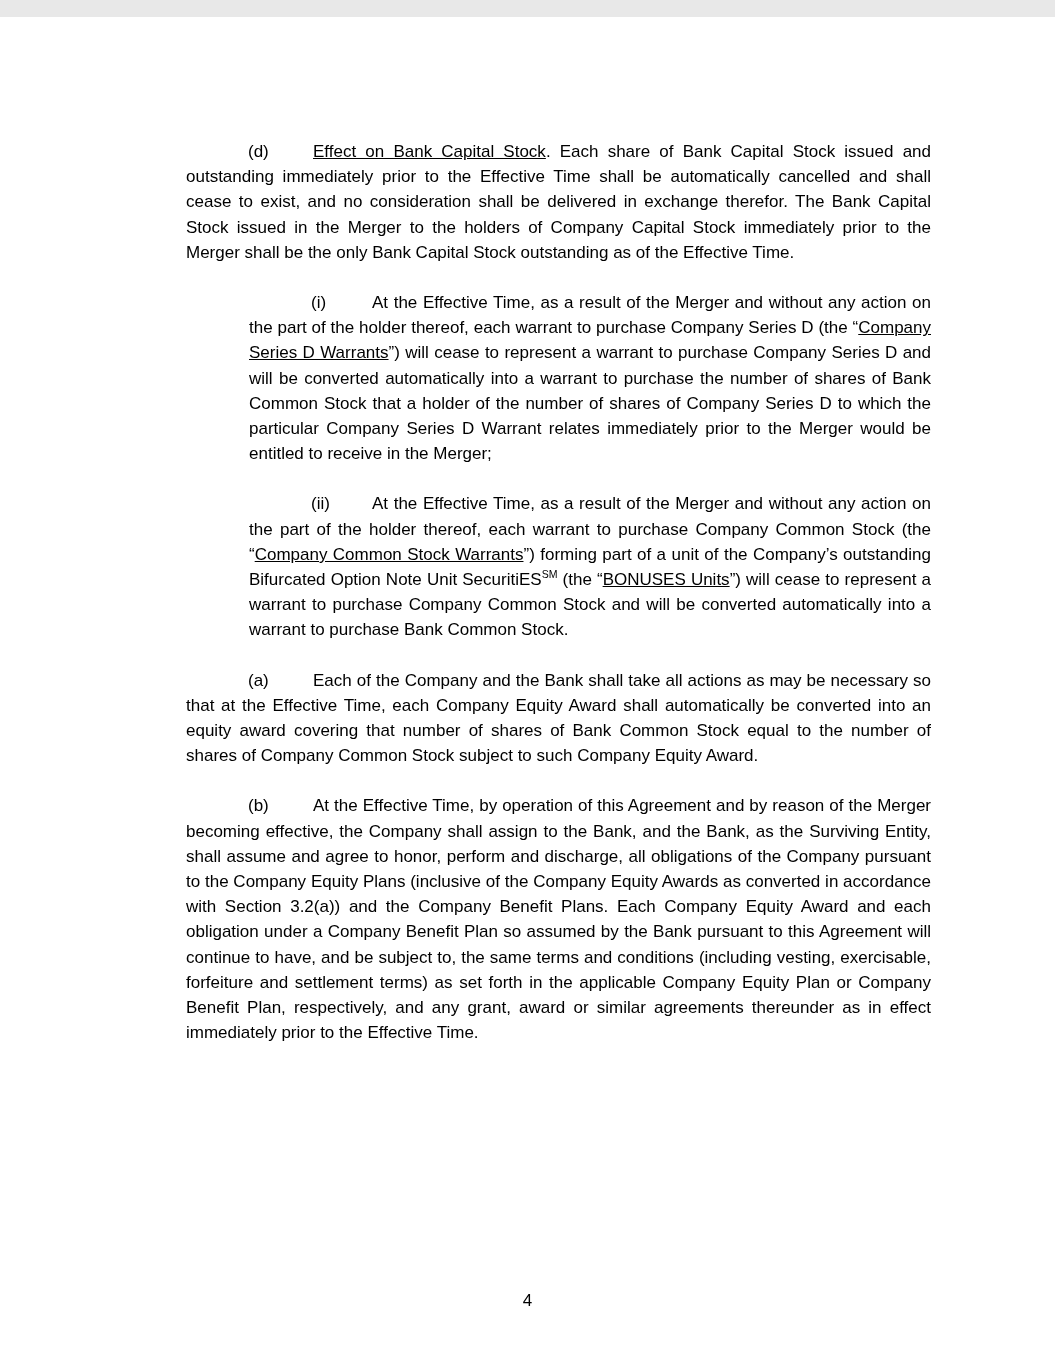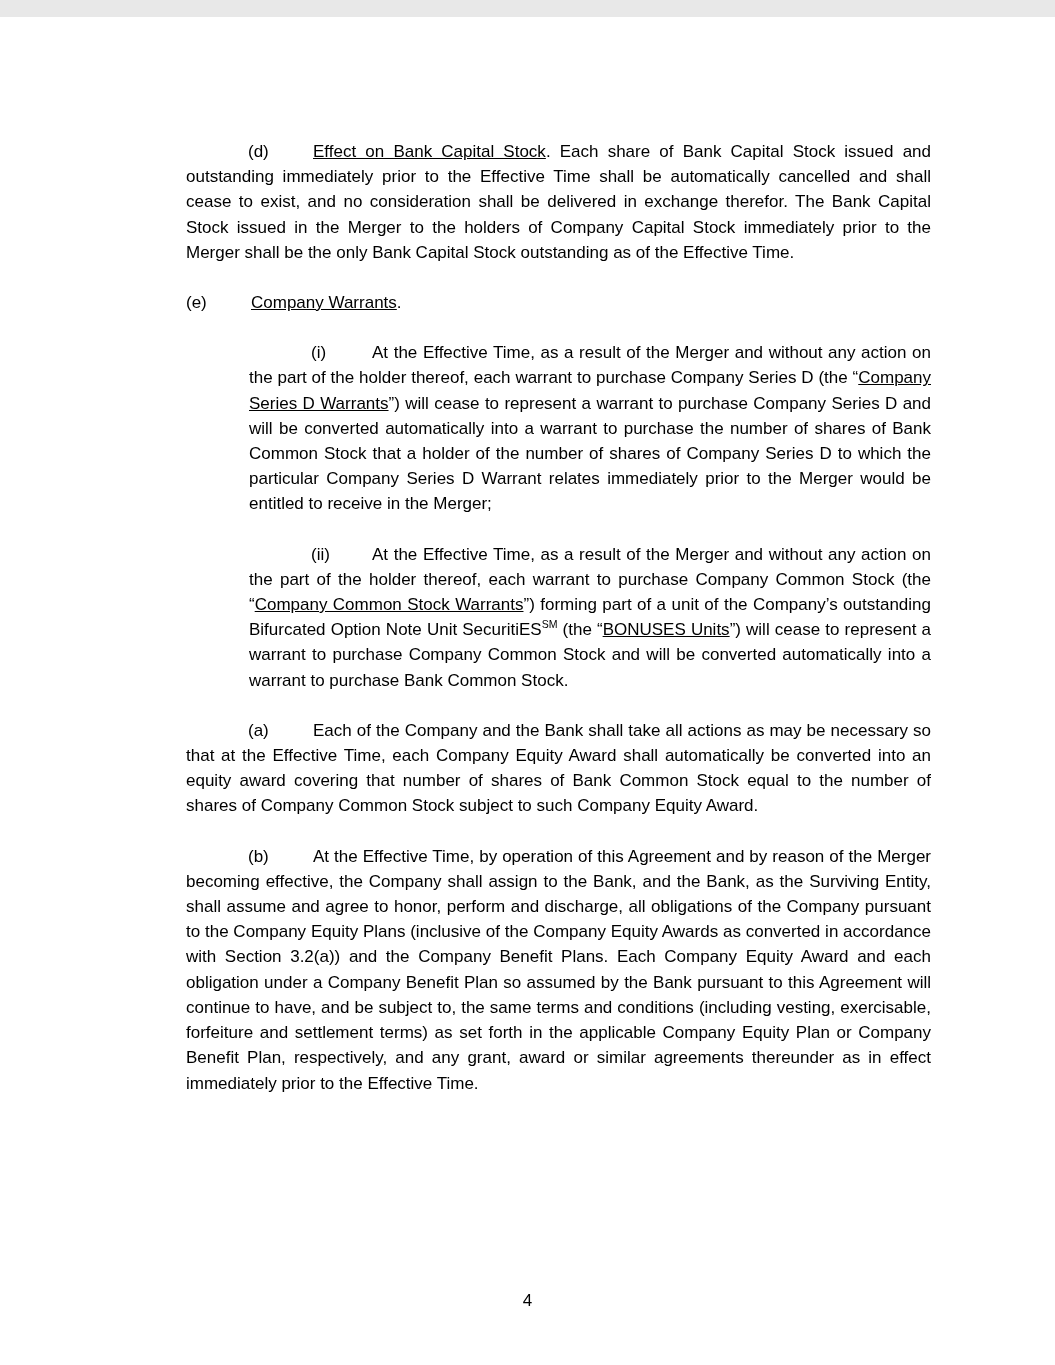--- a/index.html
+++ b/index.html
@@ -69,21 +69,20 @@
   }
 </style>
 </head>
 <body>
 
 <div class="page">
   <div class="content">
 
     <div class="para indent-first"><span class="tab-label">(d)</span><span><span class="u">Effect on Bank Capital Stock</span><span>. Each share of Bank Capital Stock issued and outstanding immediately prior to the Effective Time shall be automatically cancelled and shall cease to exist, and no consideration shall be delivered in exchange therefor. The Bank Capital Stock issued in the Merger to the holders of Company Capital Stock immediately prior to the Merger shall be the only Bank Capital Stock outstanding as of the Effective Time.</span></span></div>
 
-    <div class="para indent-first heading"><span class="tab-label">(e)</span><span><span class="u">Company Warrants</span><span>.</span></span></div>
 
     <div class="para indent-first sub"><span class="tab-label sub-tab">(i)</span><span><span>At the Effective Time, as a result of the Merger and without any action on the part of the holder thereof, each warrant to purchase Company Series D (the “</span><span class="u">Company Series D Warrants</span><span>”) will cease to represent a warrant to purchase Company Series D and will be converted automatically into a warrant to purchase the number of shares of Bank Common Stock that a holder of the number of shares of Company Series D to which the particular Company Series D Warrant relates immediately prior to the Merger would be entitled to receive in the Merger;</span></span></div>
 
     <div class="para indent-first sub"><span class="tab-label sub-tab">(ii)</span><span><span>At the Effective Time, as a result of the Merger and without any action on the part of the holder thereof, each warrant to purchase Company Common Stock (the “</span><span class="u">Company Common Stock Warrants</span><span>”) forming part of a unit of the Company’s outstanding Bifurcated Option Note Unit SecuritiES</span><sup>SM</sup><span> (the “</span><span class="u">BONUSES Units</span><span>”) will cease to represent a warrant to purchase Company Common Stock and will be converted automatically into a warrant to purchase Bank Common Stock.</span></span></div>
 
 
     <div class="para indent-first"><span class="tab-label">(a)</span><span><span>Each of the Company and the Bank shall take all actions as may be necessary so that at the Effective Time, each Company Equity Award shall automatically be converted into an equity award covering that number of shares of Bank Common Stock equal to the number of shares of Company Common Stock subject to such Company Equity Award.</span></span></div>
 
     <div class="para indent-first"><span class="tab-label">(b)</span><span><span>At the Effective Time, by operation of this Agreement and by reason of the Merger becoming effective, the Company shall assign to the Bank, and the Bank, as the Surviving Entity, shall assume and agree to honor, perform and discharge, all obligations of the Company pursuant to the Company Equity Plans (inclusive of the Company Equity Awards as converted in accordance with Section 3.2(a)) and the Company Benefit Plans. Each Company Equity Award and each obligation under a Company Benefit Plan so assumed by the Bank pursuant to this Agreement will continue to have, and be subject to, the same terms and conditions (including vesting, exercisable, forfeiture and settlement terms) as set forth in the applicable Company Equity Plan or Company Benefit Plan, respectively, and any grant, award or similar agreements thereunder as in effect immediately prior to the Effective Time.</span></span></div>
 

